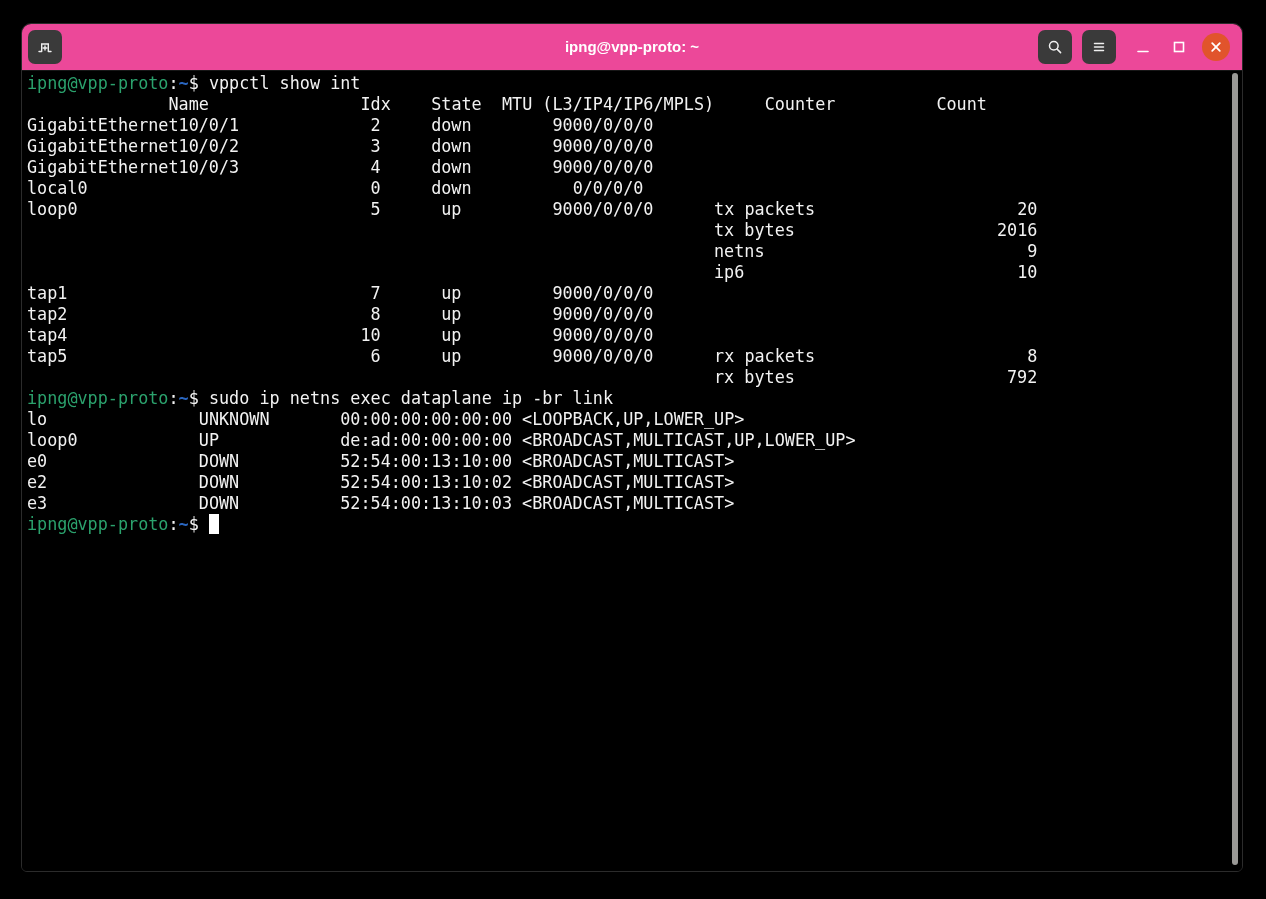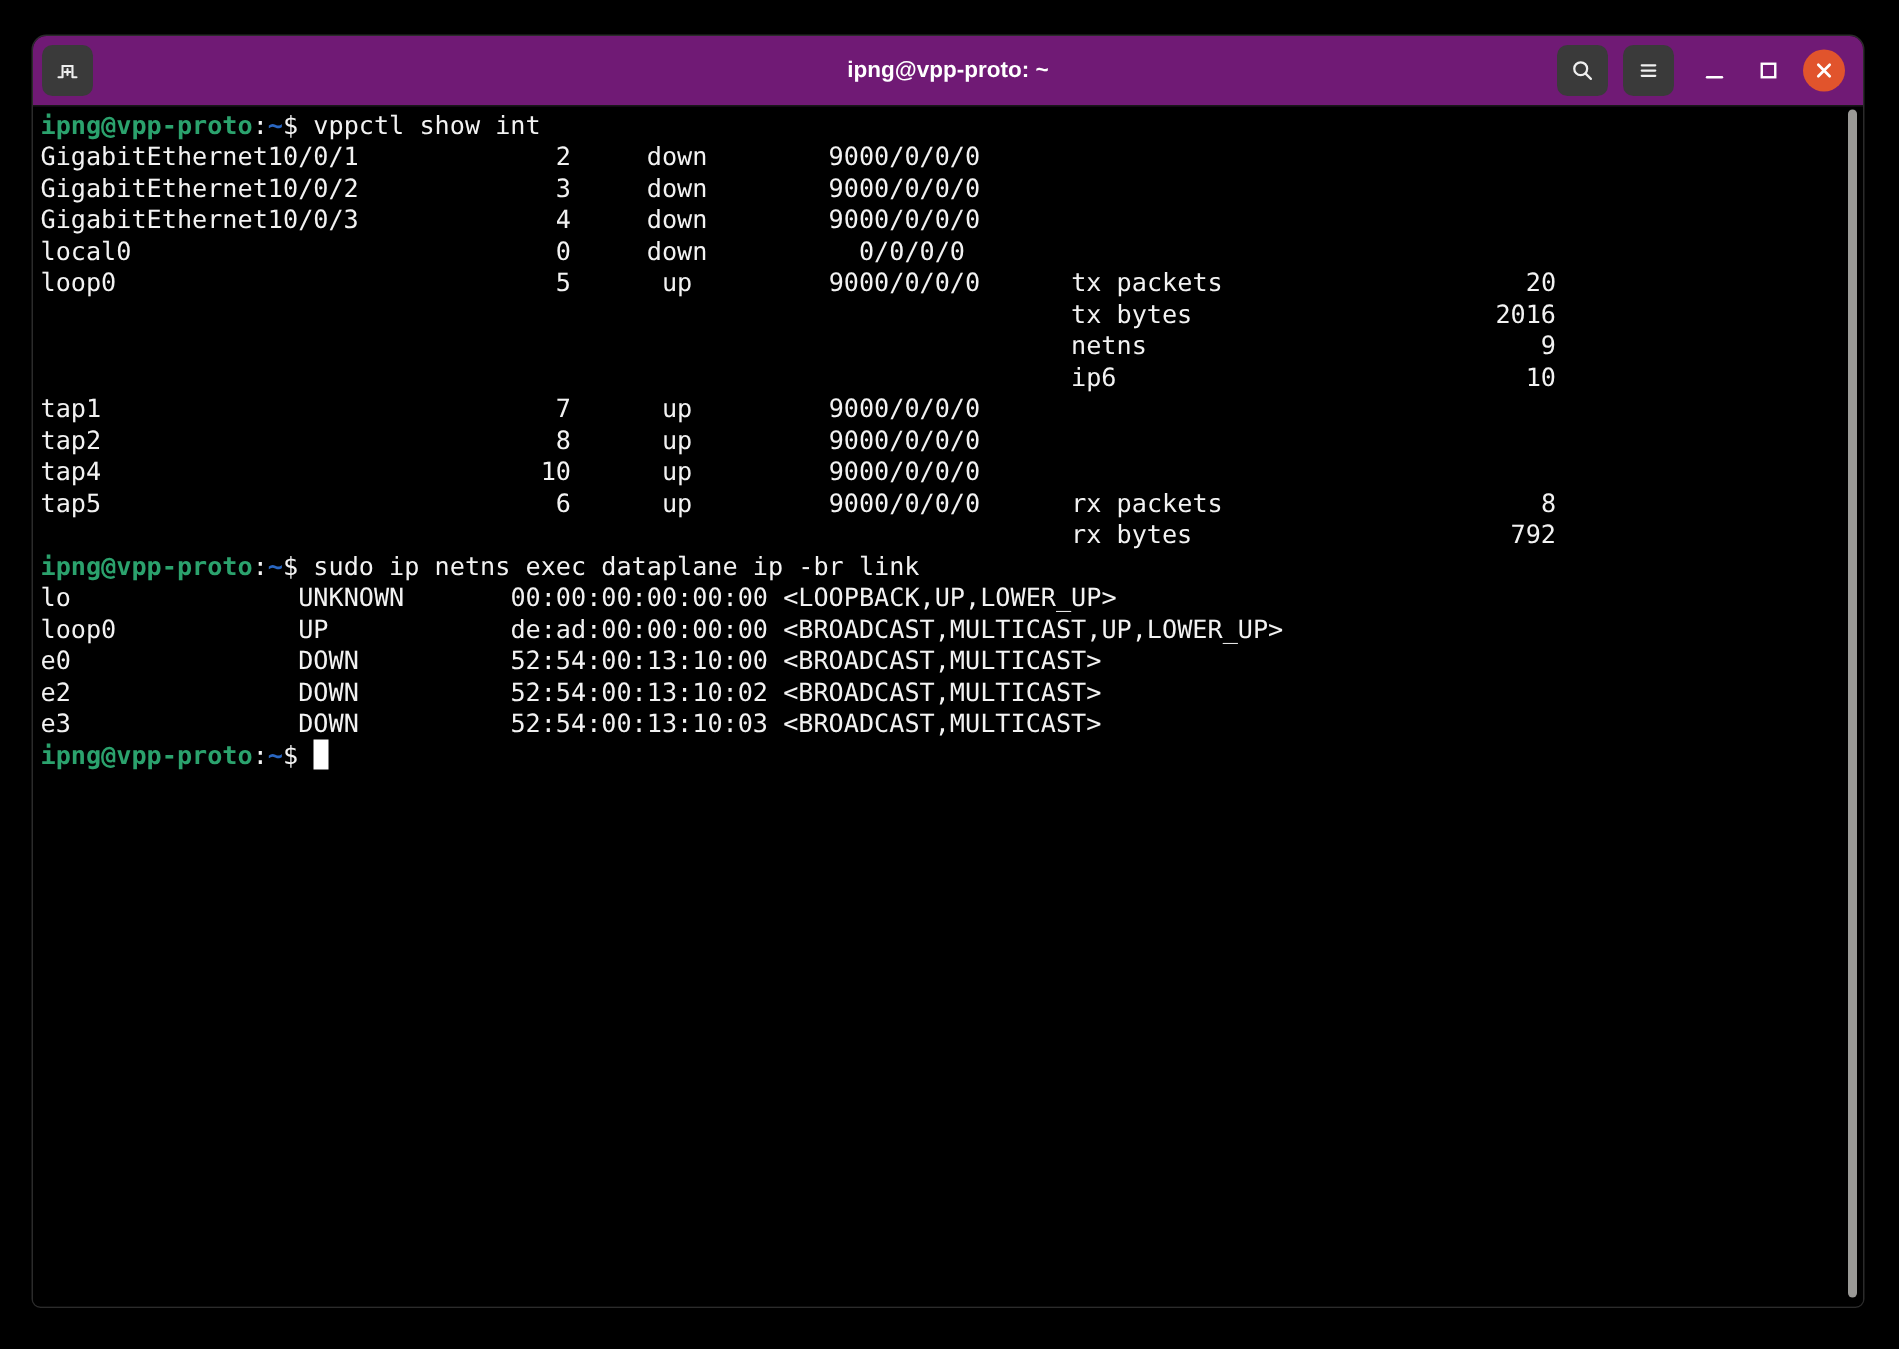--- a/index.html
+++ b/index.html
@@ -2,21 +2,21 @@
 <html><head>
 <meta charset="utf-8">
 <style>
   html,body{margin:0;padding:0;background:#000;width:1266px;height:899px;overflow:hidden;}
   .window{
     position:absolute;left:21px;top:23px;width:1220px;height:847px;
     background:#000;border:1px solid #2b2b2b;border-radius:10px 10px 6px 6px;
     overflow:hidden;display:flex;flex-direction:column;
   }
   .headerbar{
-    position:relative;height:46px;flex:0 0 46px;background:#701a75;
+    position:relative;height:46px;flex:0 0 46px;background:#ec4899;
     border-bottom:1px solid #171717;display:flex;align-items:center;
     font-family:"Liberation Sans",sans-serif;
     padding-left:10px;
   }
   .hb-btn{
     width:34px;height:34px;border-radius:7px;background:#3a3a3a;
     display:flex;align-items:center;justify-content:center;flex:0 0 auto;
   }
   .hb-left{position:absolute;left:6px;top:6px;display:flex;}
   .hb-right{position:absolute;right:12px;top:0;height:46px;display:flex;align-items:center;}
@@ -30,21 +30,21 @@
     display:flex;align-items:center;justify-content:center;
   }
   .gap10{width:10px;} .gap18{width:18px;} .gap14{width:14px;}
   .terminal{
     position:relative;flex:1;background:#000;
     font-family:"DejaVu Sans Mono","Liberation Mono",monospace;
     font-size:16.8px;line-height:21px;color:#f2f2f2;
     padding:2px 0 0 5px;box-sizing:border-box;
   }
   .line{white-space:pre;height:21px;}
-  .g{color:#2ba26d;font-weight:bold;}
+  .g{color:#2ba26d;font-weight:normal;}
   .b{color:#2a66c0;font-weight:bold;}
   .cur{display:inline-block;width:10.1px;height:20px;background:#ffffff;vertical-align:text-bottom;}
   .scroll-thumb{
     position:absolute;right:4px;top:2px;width:6px;height:792px;
     background:#9a9996;border-radius:3px;
   }
   svg{display:block;}
 </style>
 </head>
 <body>
@@ -105,20 +105,21 @@
             <path d="M3.2 3.2 L10.8 10.8 M10.8 3.2 L3.2 10.8"></path>
           </svg>
         </span>
       </div>
     </div>
   </div>
 
   <div class="terminal">
     <div id="term">
         <div class="line"><span class="g">ipng@vpp-proto</span><span>:</span><span class="b">~</span><span>$ </span><span>vppctl show int</span></div>
+        <div class="line"><span>              </span><span>Name</span><span>               </span><span>Idx</span><span>    </span><span>State</span><span>  </span><span>MTU (L3/IP4/IP6/MPLS)</span><span>     </span><span>Counter</span><span>          </span><span>Count</span></div>
         <div class="line"><span>GigabitEthernet10/0/1</span><span>             </span><span>2</span><span>     </span><span>down</span><span>        </span><span>9000/0/0/0</span></div>
         <div class="line"><span>GigabitEthernet10/0/2</span><span>             </span><span>3</span><span>     </span><span>down</span><span>        </span><span>9000/0/0/0</span></div>
         <div class="line"><span>GigabitEthernet10/0/3</span><span>             </span><span>4</span><span>     </span><span>down</span><span>        </span><span>9000/0/0/0</span></div>
         <div class="line"><span>local0</span><span>                            </span><span>0</span><span>     </span><span>down</span><span>          </span><span>0/0/0/0</span></div>
         <div class="line"><span>loop0</span><span>                             </span><span>5</span><span>      </span><span>up</span><span>         </span><span>9000/0/0/0</span><span>      </span><span>tx packets</span><span>                    </span><span>20</span></div>
         <div class="line"><span>                                                                    </span><span>tx bytes</span><span>                    </span><span>2016</span></div>
         <div class="line"><span>                                                                    </span><span>netns</span><span>                          </span><span>9</span></div>
         <div class="line"><span>                                                                    </span><span>ip6</span><span>                           </span><span>10</span></div>
         <div class="line"><span>tap1</span><span>                              </span><span>7</span><span>      </span><span>up</span><span>         </span><span>9000/0/0/0</span></div>
         <div class="line"><span>tap2</span><span>                              </span><span>8</span><span>      </span><span>up</span><span>         </span><span>9000/0/0/0</span></div>

